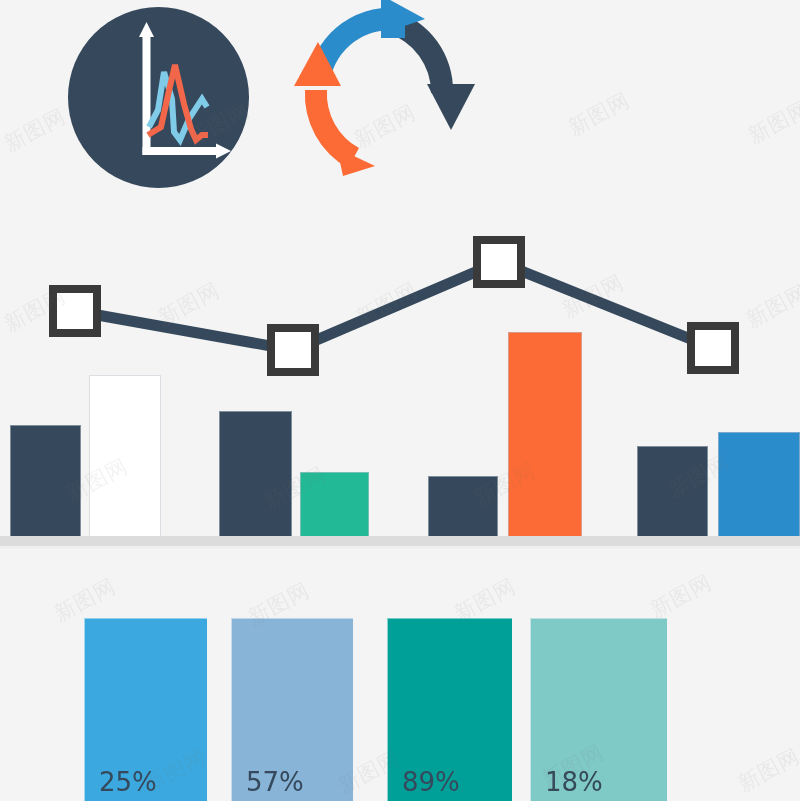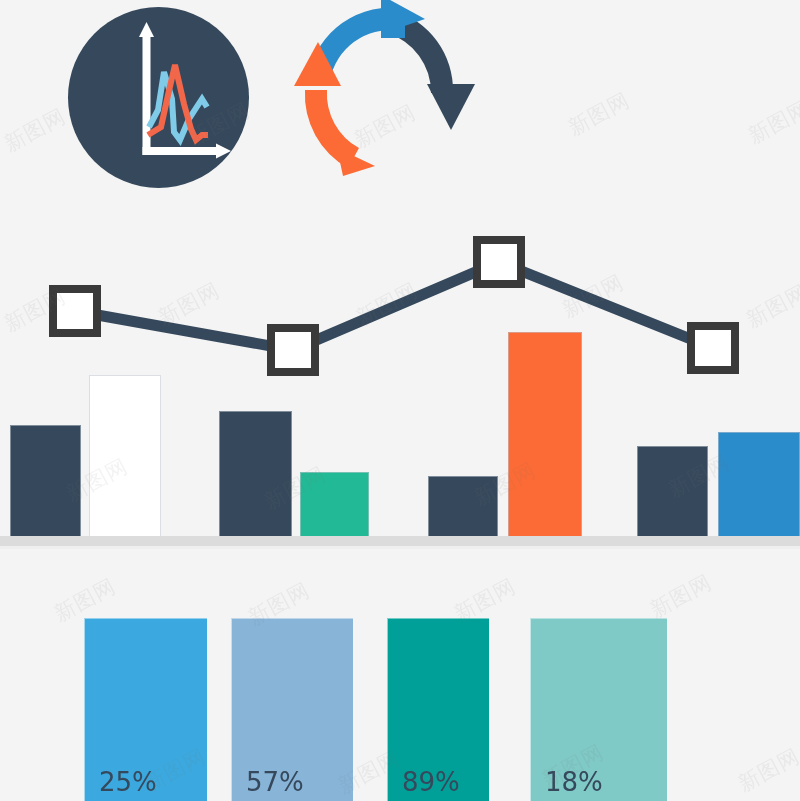--- a/index.html
+++ b/index.html
@@ -202,21 +202,21 @@
   <div class="divider"></div>
   <div class="divider-bot"></div>
 
   <div class="pctchart">
     <div class="pctbar" style="left: 84px; width: 123px; background: rgb(59, 169, 223);">
       <span class="pctlabel" style="color: rgb(54, 73, 92);">25%</span>
     </div>
     <div class="pctbar" style="left: 231px; width: 122px; background: rgb(136, 180, 216); text-align: center;">
       <span class="pctlabel" style="color: rgb(54, 73, 92);">57%</span>
     </div>
-    <div class="pctbar" style="left: 387px; width: 102px; background: rgb(0, 160, 152);">
+    <div class="pctbar" style="left: 387px; width: 125px; background: rgb(0, 160, 152);">
       <span class="pctlabel" style="color: rgb(54, 73, 92);">89%</span>
     </div>
     <div class="pctbar" style="left: 530px; width: 137px; background: rgb(127, 201, 198);">
       <span class="pctlabel" style="color: rgb(54, 73, 92);">18%</span>
     </div>
   </div>
 
   <div class="wm-layer">
       <span class="wm" style="left: 2px; top: 116px;">新图网</span>
       <span class="wm" style="left: 186px; top: 110px;">新图网</span>

